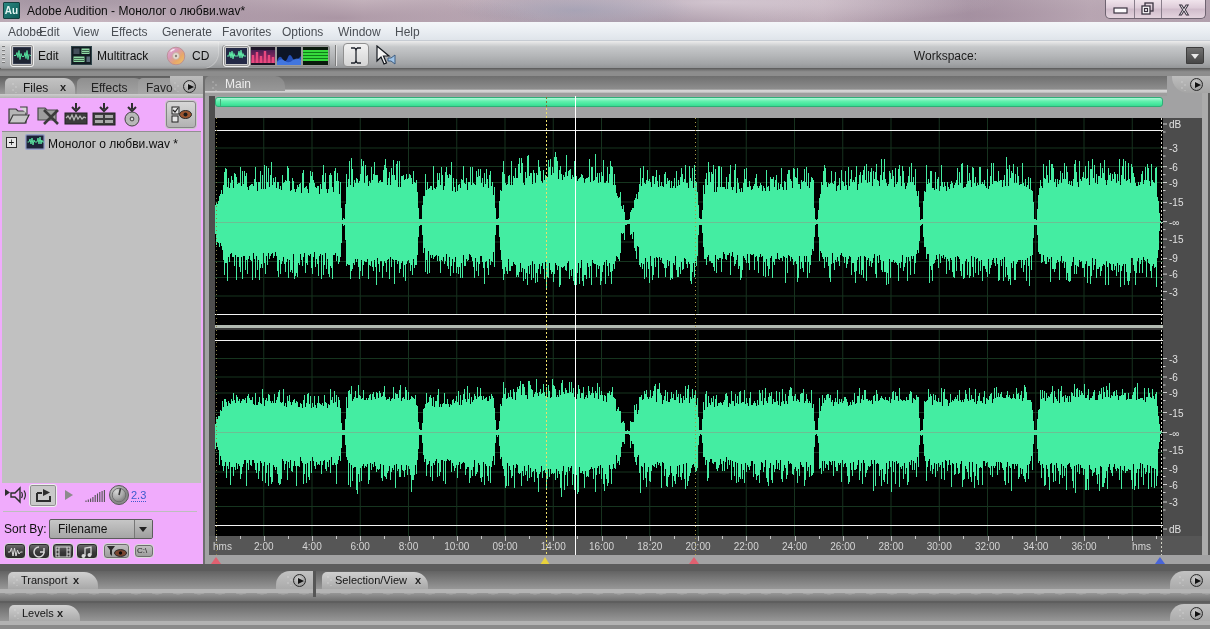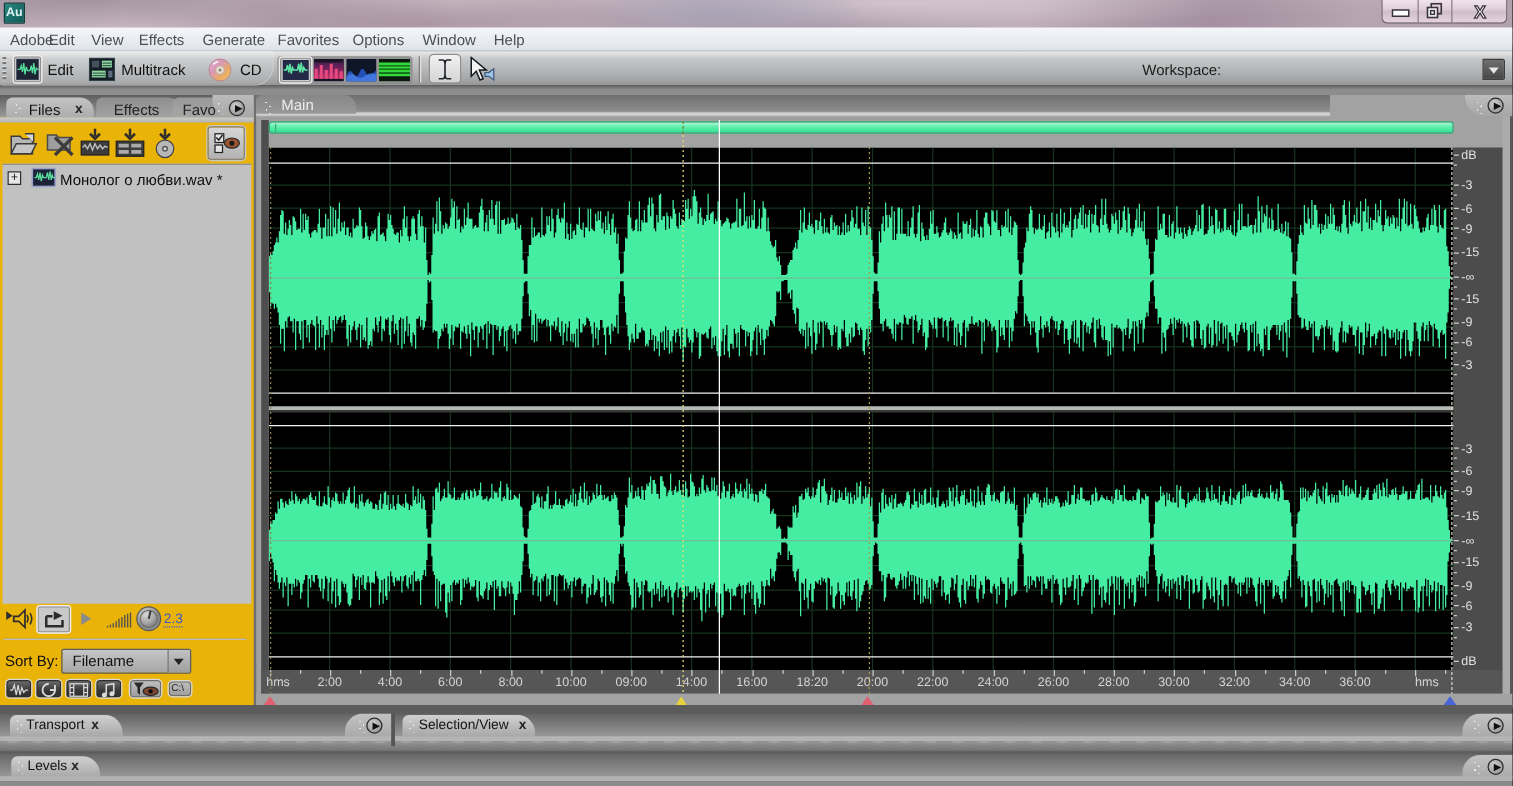--- a/index.html
+++ b/index.html
@@ -34,21 +34,21 @@
 .tlabel{font-size:12px;color:#101010;top:8px}
 #vwgroup{left:222px;top:4px;width:108px;height:22px;border-radius:3px;border:1px solid #8a8a8a;background:#9a9a9a}
 .vbtn{position:absolute;top:1px;width:26px;height:19px}
 #ibeam{left:343px;top:2px;width:26px;height:24px;border-radius:4px;background:linear-gradient(#f2f2f2,#d4d4d4);border:1px solid #909090}
 #wslab{left:872px;top:8px;width:105px;text-align:right;font-size:12px;color:#1c1c1c}
 #wsdd{left:982px;top:6px;width:204px;height:17px;background:linear-gradient(#e2e2e2,#bcbcbc);border:1px solid #707070;border-radius:2px 0 0 2px;font-size:12px;color:#1a1a1a;padding:1px 0 0 7px}
 #wsbtn{left:1186px;top:6px;width:18px;height:17px;background:linear-gradient(#707070,#474747);border:1px solid #3d3d3d;border-radius:0 2px 2px 0}
 #wsbtn:before{content:"";position:absolute;left:4px;top:6px;border-left:4px solid transparent;border-right:4px solid transparent;border-top:5px solid #e8e8e8}
 
 
-#fpanel{left:0;top:76px;width:203px;height:488px;background:#eab308}
+#fpanel{left:0;top:76px;width:203px;height:488px;background:#f0abfc}
 #ftabrow{left:0;top:0;width:203px;height:18px;background:linear-gradient(#5e5e5e,#8f8f8f 80%,#9a9a9a)}
 .tab{position:absolute;font-size:12px;color:#161616}
 #ftab1{left:5px;top:2px;width:70px;height:16px;background:linear-gradient(#c3c3c3,#adadad);border-radius:5px 11px 0 0;padding:3px 0 0 18px}
 #ftab2{left:77px;top:2px;width:68px;height:16px;background:linear-gradient(#8f8f8f,#a2a2a2);border-radius:5px 11px 0 0;padding:3px 0 0 14px;color:#222}
 #ftab3{left:138px;top:2px;width:64px;height:16px;background:linear-gradient(#989898,#a7a7a7);border-radius:5px 0 0 0;padding:3px 0 0 8px;color:#222}
 #fcorner{left:170px;top:0;width:33px;height:18px;background:linear-gradient(#bbbbbb,#a7a7a7);border-radius:0 0 0 14px}
 .grip{position:absolute;width:7px;height:11px;background:radial-gradient(circle 1.2px at 2px 2px,#e8e8e8 55%,transparent 60%),radial-gradient(circle 1.2px at 5px 5px,#e8e8e8 55%,transparent 60%),radial-gradient(circle 1.2px at 2px 8px,#e8e8e8 55%,transparent 60%),radial-gradient(circle 1.2px at 5px 11px,#e8e8e8 55%,transparent 60%)}
 .mbtn{position:absolute;width:13px;height:13px;border-radius:50%;border:1px solid #2a2a2a;background:radial-gradient(circle at 40% 35%,#cfcfcf,#8a8a8a)}
 .mbtn:before{content:"";position:absolute;left:4px;top:2.5px;border-left:6px solid #101010;border-top:3.5px solid transparent;border-bottom:3.5px solid transparent}
 .x{position:absolute;font-size:11px;font-weight:bold;color:#242424}
@@ -61,21 +61,21 @@
 #sortlab{left:4px;top:39px;font-size:12px;color:#101010}
 #sortdd{left:49px;top:36px;width:104px;height:20px;background:linear-gradient(#c6c6c6,#a6a6a6);border:1px solid #5c5c5c;border-radius:2px;font-size:12px;color:#111;padding:2px 0 0 8px}
 #sortbtn{left:134px;top:37px;width:18px;height:18px;border-left:1px solid #777;background:linear-gradient(#c2c2c2,#9e9e9e)}
 #sortbtn:before{content:"";position:absolute;left:4px;top:7px;border-left:4.5px solid transparent;border-right:4.5px solid transparent;border-top:5px solid #222}
 .sbtn{position:absolute;top:60px;height:16px;border-radius:4px;background:linear-gradient(#707070,#383838 60%,#2e2e2e);border:1px solid #d9d9d9;box-shadow:inset 0 0 0 1px #2d2d2d}
 .sbtn2{position:absolute;top:60px;height:16px;border-radius:4px;background:linear-gradient(#c2c2c2,#9a9a9a);border:1px solid #d9d9d9;box-shadow:inset 0 0 0 1px #6d6d6d}
 #num23{left:131px;top:6px;font-size:11px;color:#3c5acc;border-bottom:1px dotted #3c5acc;padding-bottom:0px}
 
 
 #mpanel{left:205px;top:76px;width:1005px;height:490px;background:#a2a2a3}
-#mtabrow{left:0;top:0;width:859px;height:20px;background:linear-gradient(#6f6f6f 0px,#8d8d8d 13px,#d4d4d4 14.5px,#cfcfcf 16px,#9e9e9e 17.5px)}
+#mtabrow{left:0;top:0;width:962px;height:20px;background:linear-gradient(#6f6f6f 0px,#8d8d8d 13px,#d4d4d4 14.5px,#cfcfcf 16px,#9e9e9e 17.5px)}
 #mtab{left:8px;top:0;width:80px;height:15px;background:linear-gradient(#878787,#989898);border-radius:5px 10px 0 0;font-size:12px;color:#ececec;padding:1px 0 0 20px}
 #mcorner{left:967px;top:0;width:38px;height:17px;background:linear-gradient(#bdbdbd,#a5a5a5);border-radius:0 0 0 16px}
 #mrborder{left:997px;top:17px;width:6px;height:473px;background:#ababab}
 #mdark{left:4px;top:20px;width:6px;height:459px;background:#4e4e4e}
 #navbar{left:10px;top:21px;width:948px;height:10px;border-radius:3px;background:linear-gradient(#aef8d8,#64efae 40%,#46e89e 75%,#3bd892);border:1px solid #2fae77}
 #mstrip{left:10px;top:32px;width:981px;height:10px;font-size:10px;color:#6f6b6b}
 #wavesvg{left:10px;top:42px}
 #ruler{left:958px;top:42px;width:39px;height:418px;background:#4c4c4c;font-size:10px;color:#e0e0e0}
 .rlab{position:absolute;left:6px;width:26px}
 #timeline{left:4px;top:460px;width:993px;height:19px;background:#565656;font-size:10px;color:#d4d4d4}
@@ -101,20 +101,21 @@
 #rowB{left:0;top:603px;width:1210px;height:26px}
 #rowBg{left:0;top:0;width:1210px;height:19px;background:linear-gradient(#666,#9a9a9a)}
 #rowBlight{left:0;top:18px;width:1210px;height:4px;background:#b2b2b2}
 #rowBbody{left:0;top:22px;width:1210px;height:4px;background:#8a8a8a}
 .gapv{position:absolute;background:#565656}
 </style></head>
 <body>
 
 <div id="title" class="abs">
  <div id="auicon" class="abs">Au</div>
+ <div id="ttext" class="abs">Adobe Audition - Монолог о любви.wav*</div>
  <div id="winbtns" class="abs">
   <div class="sep" style="left:28px"></div>
       <div class="sep" style="left:55px"></div>
   <svg width="101" height="19" style="position:absolute;left:0;top:0">
    <rect x="8" y="8" width="13" height="5" fill="#fdfbfd" stroke="#3a3340" stroke-width="1.2"></rect>
    <rect x="39" y="3" width="8" height="8" fill="none" stroke="#3a3340" stroke-width="1.3"></rect>
    <rect x="36" y="6" width="8" height="8" fill="#fdfbfd" stroke="#3a3340" stroke-width="1.3"></rect>
    <rect x="38.5" y="8.5" width="3" height="3" fill="none" stroke="#3a3340" stroke-width="1.2"></rect>
    <text x="78" y="14.5" font-size="14" font-weight="bold" fill="#fdfbfd" stroke="#3a3340" stroke-width="1" text-anchor="middle" font-family="Liberation Sans">X</text>
   </svg>

